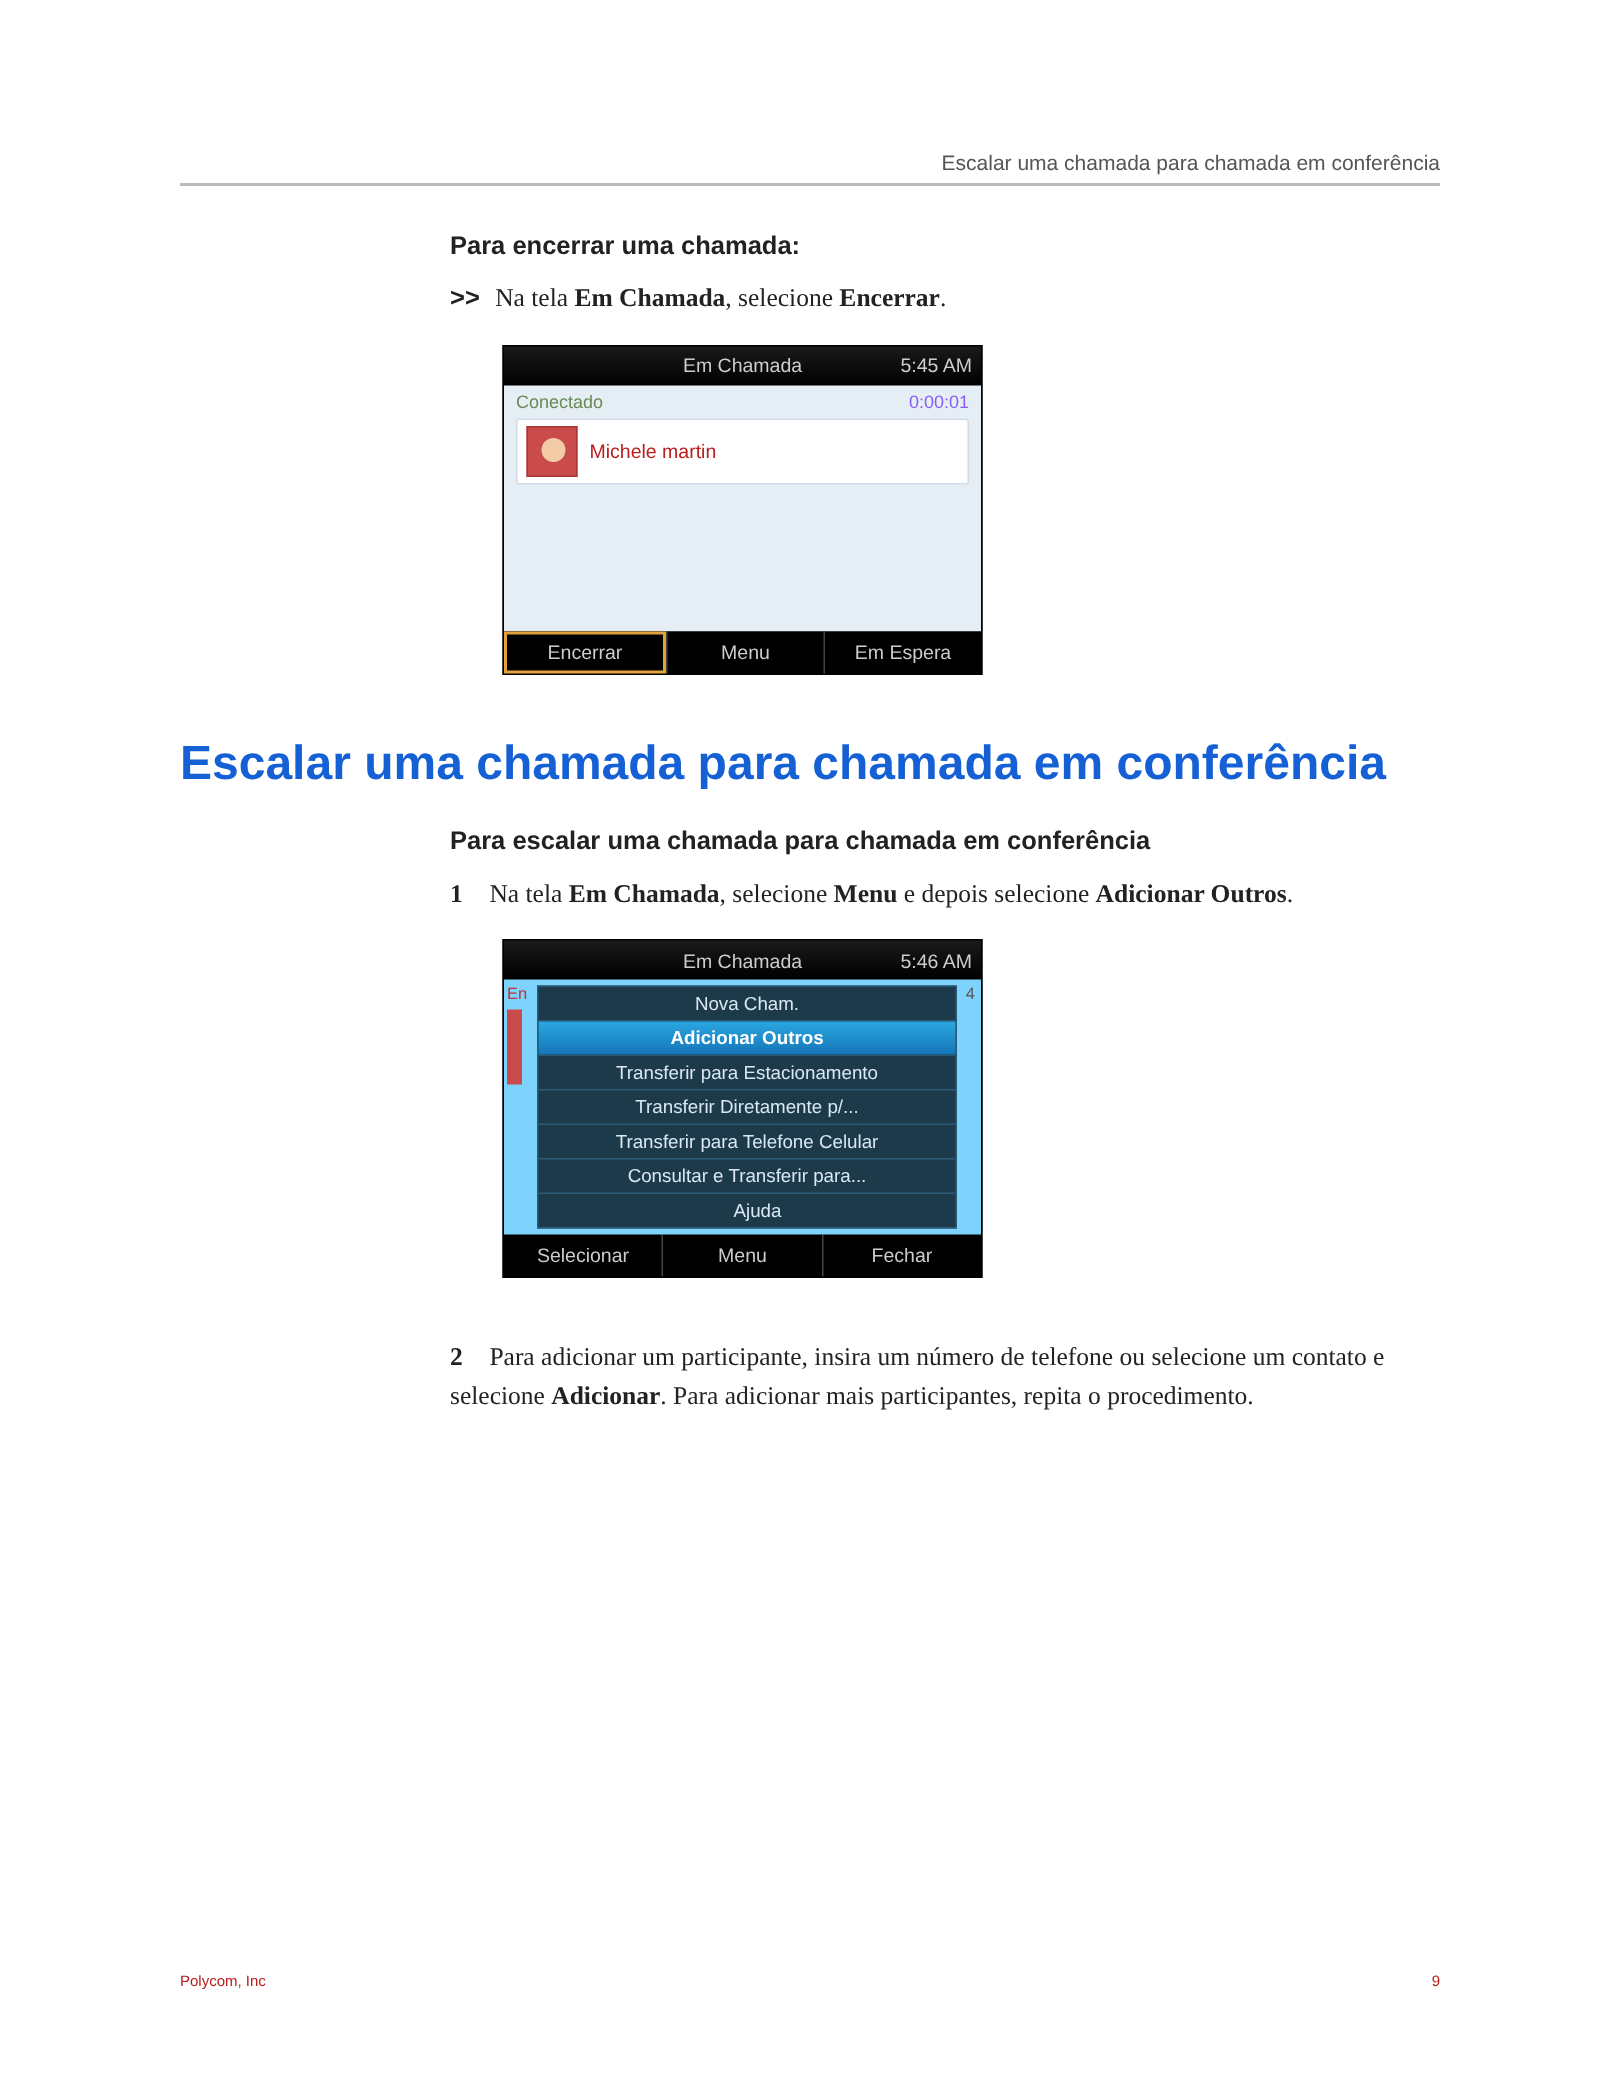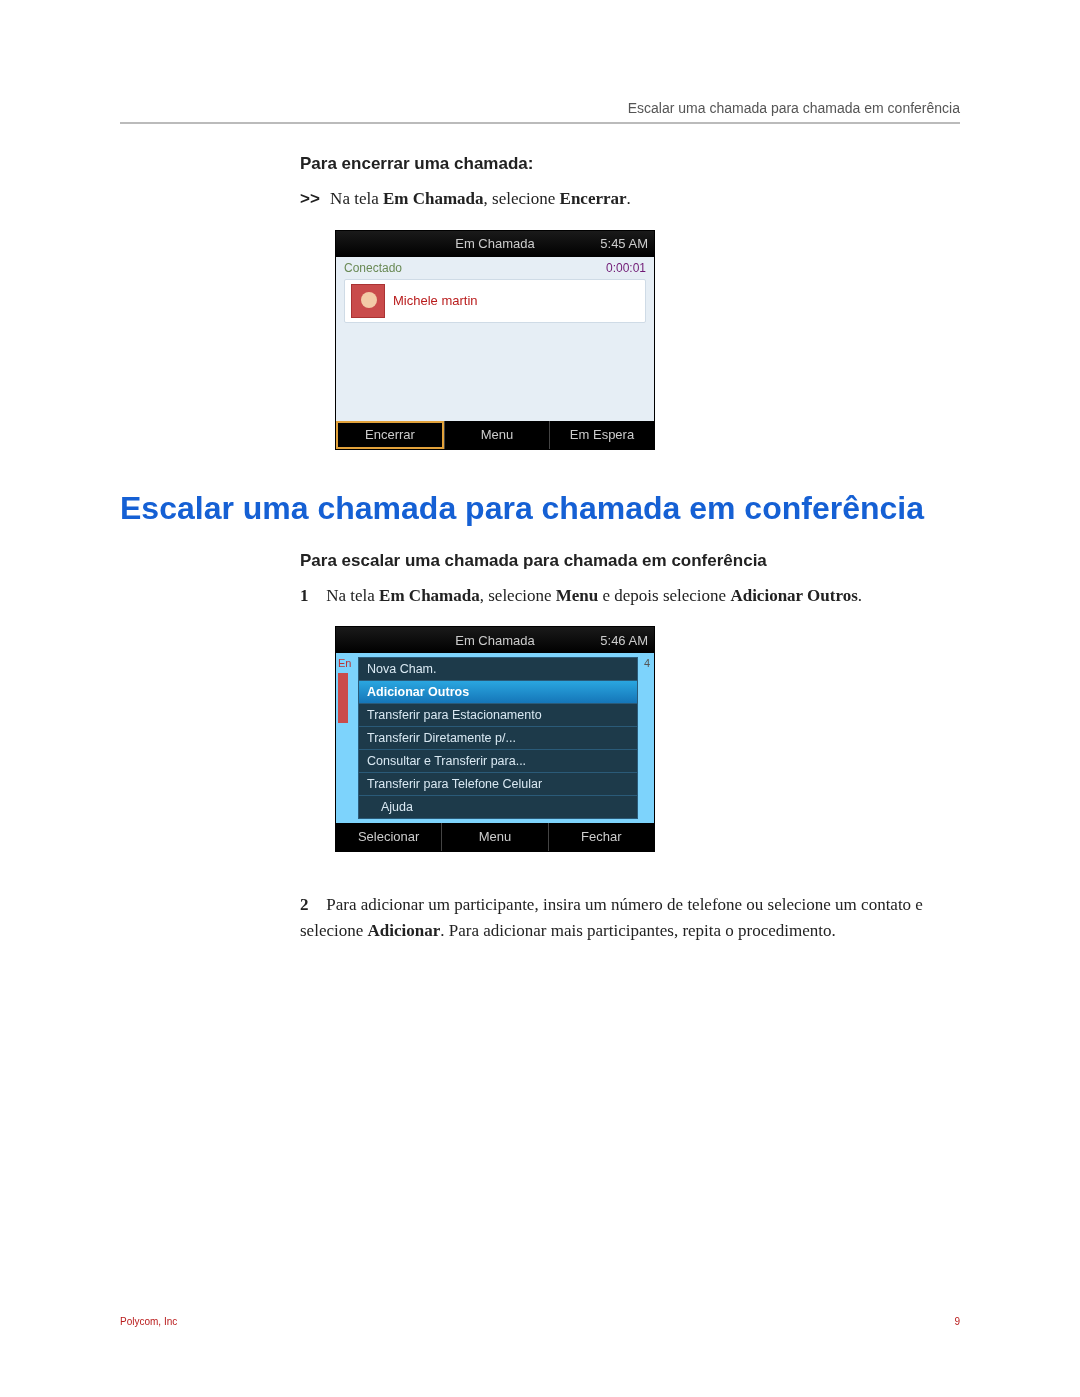--- a/index.html
+++ b/index.html
@@ -75,21 +75,21 @@
     color: #333;
     min-height: 150px;
   }
   .phone .statusrow {
     display: flex;
     justify-content: space-between;
     font-size: 12px;
     padding: 4px 8px 0 8px;
     color: #6a8a55;
   }
-  .phone .statusrow .dur { color: #701a75; }
+  .phone .statusrow .dur { color: #8b5cf6; }
   .phone .contactrow {
     display: flex;
     align-items: center;
     margin: 4px 8px 8px 8px;
     background: #fff;
     border: 1px solid #cfdbe6;
     border-radius: 2px;
     padding: 4px 6px;
   }
   .phone .avatar {
@@ -155,20 +155,21 @@
     width: 10px; height: 50px;
     background: #c94b4b;
   }
   .phone .menu-list {
     position: absolute;
     left: 22px; top: 4px; right: 16px;
     background: #1d3a4a;
     border: 1px solid #2a5a78;
     font-size: 12.5px;
     color: #d9e8f2;
+    text-align: center;
   }
   .phone .menu-list .mi {
     padding: 4px 8px;
     border-bottom: 1px solid #2a5a78;
     white-space: nowrap;
     overflow: hidden;
   }
   .phone .menu-list .mi:last-child { border-bottom: none; padding-left: 22px; }
   .phone .menu-list .mi.sel {
     background: linear-gradient(#2aa6e0, #1576b8);
@@ -255,22 +256,22 @@
       </div>
       <div class="menu-body">
         <span class="peek">En</span>
         <span class="peek-r">4</span>
         <div class="leftbar"></div>
         <div class="menu-list" id="menu-list">
             <div class="mi">Nova Cham.</div>
             <div class="mi sel">Adicionar Outros</div>
             <div class="mi">Transferir para Estacionamento</div>
             <div class="mi">Transferir Diretamente p/...</div>
+            <div class="mi">Transferir para Telefone Celular</div>
             <div class="mi">Consultar e Transferir para...</div>
-            <div class="mi">Transferir para Telefone Celular</div>
             <div class="mi">Ajuda</div>
           </div>
       </div>
       <div class="softkeys">
         <div class="sk">Selecionar</div>
         <div class="sk">Menu</div>
         <div class="sk">Fechar</div>
       </div>
     </div>
 

